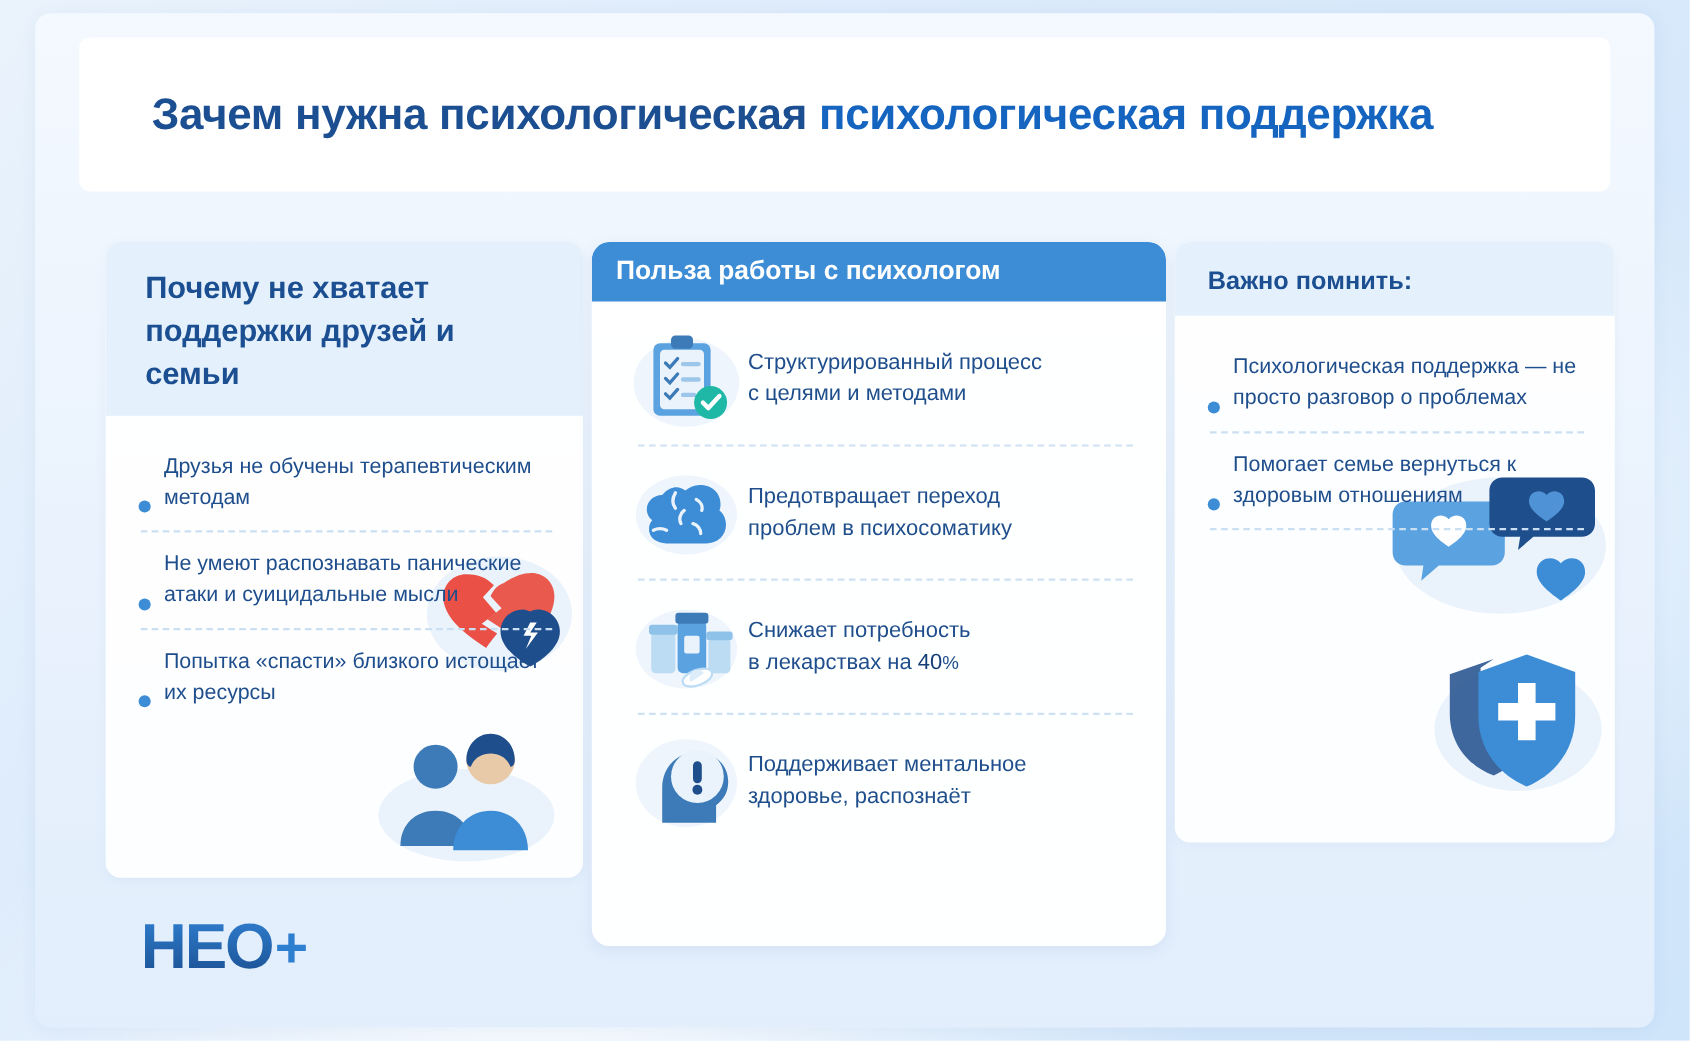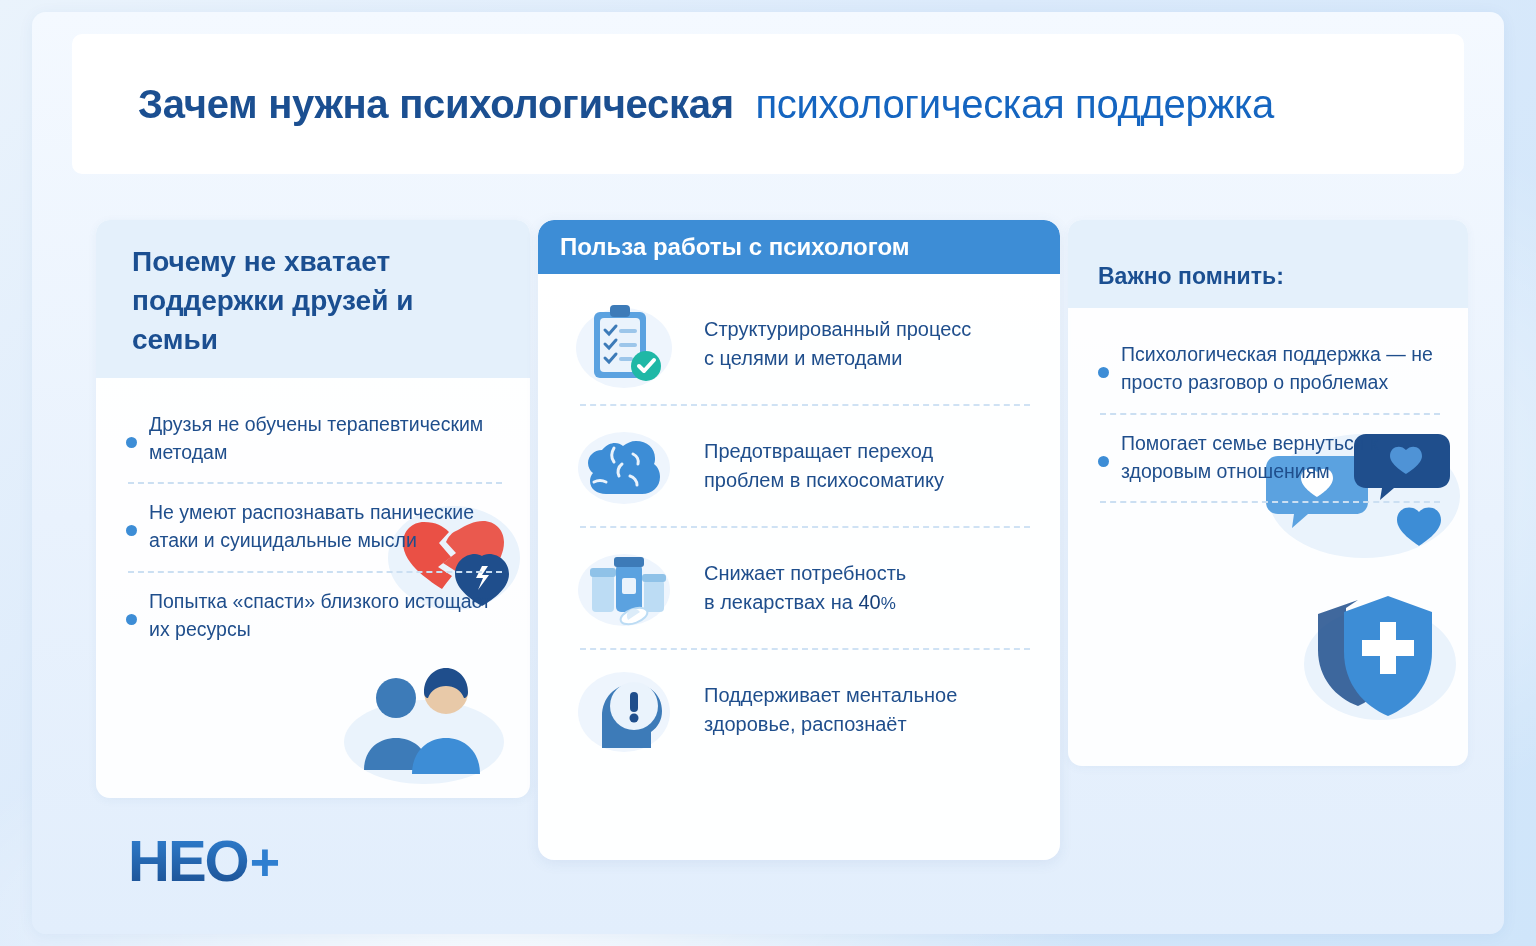--- a/index.html
+++ b/index.html
@@ -51,21 +51,21 @@
     align-items: center;
     padding-left: 66px;
   }
   .title {
     font-size: 40px;
     font-weight: bold;
     color: #1b4f91;
     letter-spacing: -0.3px;
     white-space: nowrap;
   }
-  .title .accent { color: #1565c0; font-weight: normal; margin-left: 11px; }
+  .title .accent { color: #1565c0; font-weight: bold; }
 
   
   .col-left {
     position: absolute;
     left: 64px; top: 208px;
     width: 434px;
     height: 578px;
     background: rgba(255,255,255,0.92);
     border-radius: 14px;
     box-shadow: 0 2px 10px rgba(50,100,160,0.06);
@@ -119,28 +119,27 @@
     overflow: hidden;
   }
   .col-right-head {
     background: #e4f0fb;
     padding: 22px 26px 18px 30px;
   }
   .col-right-head .h {
     color: #1b4f91;
     font-size: 23px;
     font-weight: bold;
-    margin-top: 21px;
   }
 
   
   .bullet-list { padding: 18px 26px 10px 30px; position: relative; z-index: 3; }
   .bullet {
     display: flex;
-    align-items: center;
+    align-items: flex-end;
     gap: 12px;
     padding: 14px 0 16px 0;
   }
   .dot {
     width: 11px; height: 11px;
     border-radius: 50%;
     background: #3d8dd6;
     flex: 0 0 11px;
     margin-top: 9px;
   }
@@ -153,21 +152,21 @@
     height: 0;
     border-top: 2px dashed #cbdff2;
     margin: 0 2px;
   }
 
   
   .mid-rows { padding: 10px 22px 10px 26px; }
   .mid-row {
     display: flex;
     align-items: center;
-    gap: 24px;
+    gap: 0;
     padding: 14px 0 14px 4px;
   }
   .mid-icon {
     width: 112px;
     flex: 0 0 112px;
     height: 92px;
     display: flex;
     align-items: center;
     justify-content: center;
   }

